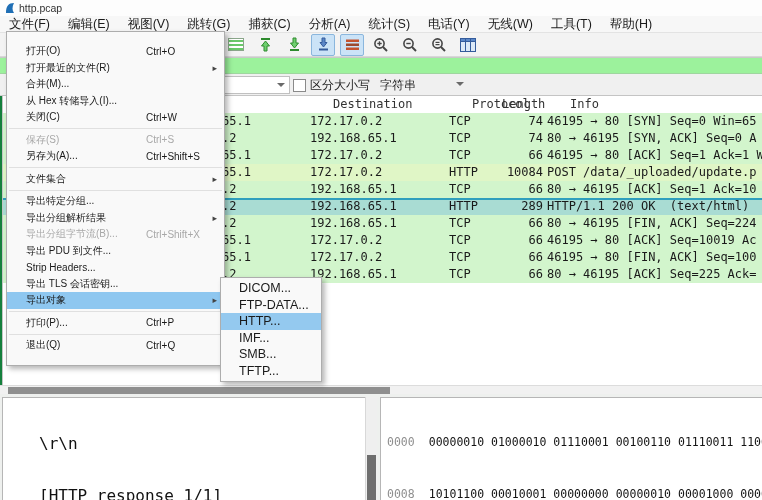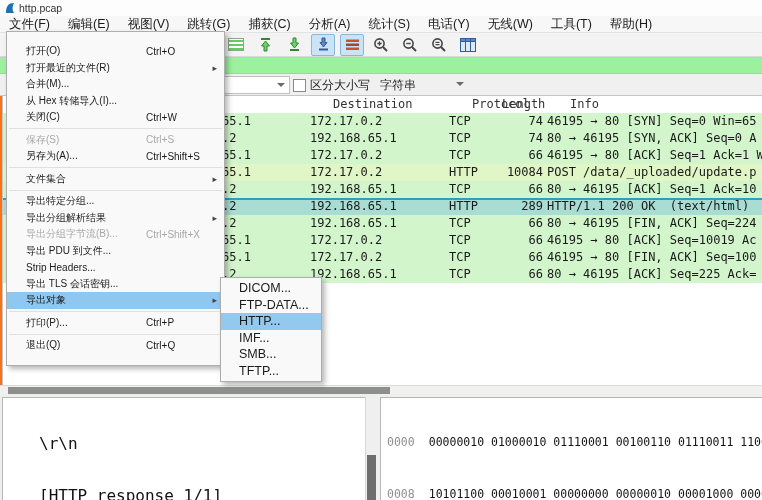--- a/index.html
+++ b/index.html
@@ -1,17 +1,17 @@
 <!DOCTYPE html>
 <html><head>
 <meta charset="utf-8">
 <style>
   html,body{margin:0;padding:0;background:#fff;}
   .app{position:relative;width:762px;height:500px;overflow:hidden;
-       font-family:"Liberation Sans",sans-serif;background:#f97316;color:#1a1a1a;}
+       font-family:"Liberation Sans",sans-serif;background:#15803d;color:#1a1a1a;}
   
   .titlebar{position:absolute;top:0;left:0;right:0;height:16px;background:#fdfdfd;
             display:flex;align-items:center;gap:4px;padding-left:5px;font-size:10.5px;color:#333;}
   
   .menubar{position:absolute;top:16px;left:0;right:0;height:16px;background:#f7f7f7;
            border-bottom:1px solid #e3e3e3;display:flex;align-items:center;font-size:12.5px;}
   .menubar .mi{padding:0 9px;height:100%;display:flex;align-items:center;}
   
   .toolbar{position:absolute;top:33px;left:0;right:0;height:23px;background:#f3f3f3;
            border-bottom:1px solid #d8d8d8;display:flex;align-items:center;gap:5px;padding-left:224px;}

